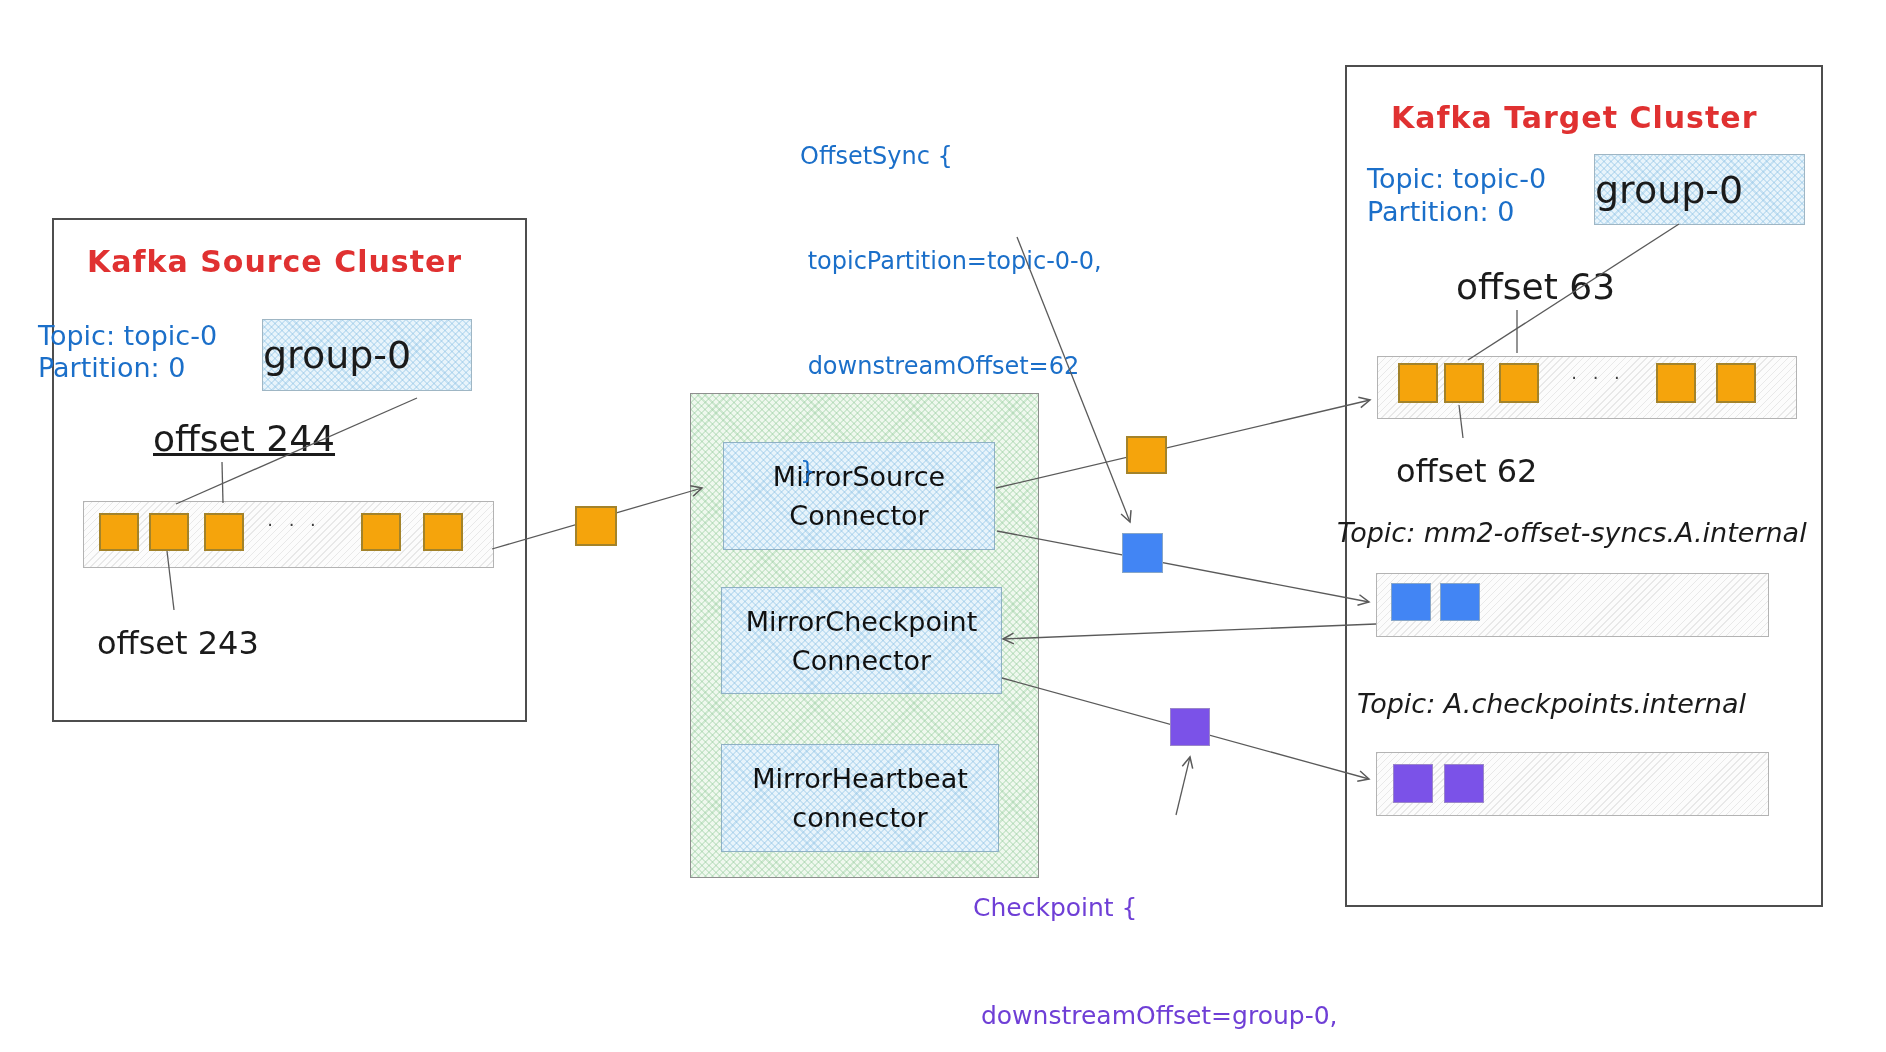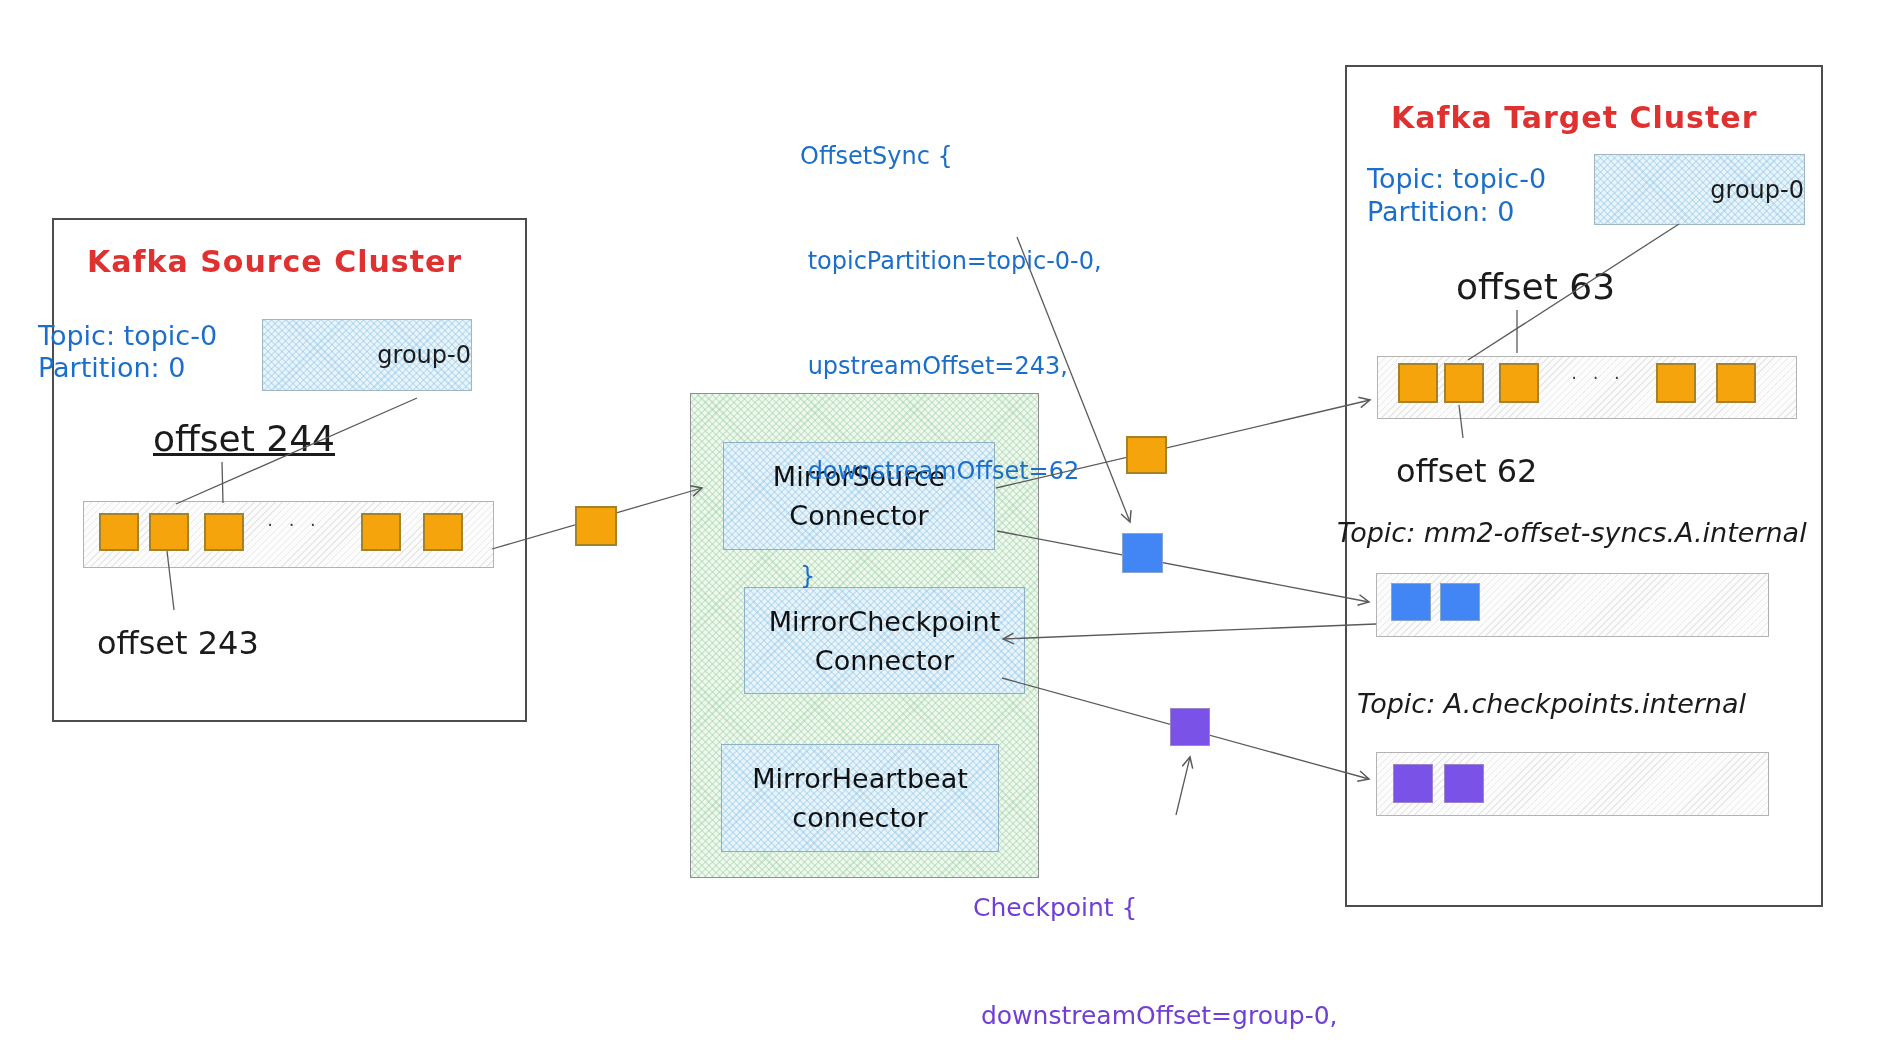--- a/index.html
+++ b/index.html
@@ -17,22 +17,22 @@
       repeating-linear-gradient(-45deg, rgba(130,195,140,.30) 0 1.5px, transparent 1.5px 5px);
   }
   .blue-fill{
     background-color:#e8f4fb;
     background-image:
       repeating-linear-gradient(45deg, rgba(125,185,225,.32) 0 1.5px, transparent 1.5px 5px),
       repeating-linear-gradient(-45deg, rgba(125,185,225,.32) 0 1.5px, transparent 1.5px 5px);
   }
   .group-box{
     border:1px solid #9fb6c4;z-index:3;
-    display:flex;align-items:center;justify-content:flex-end;
-    font-size:24px;color:#1b1b1b;
+    display:flex;align-items:center;justify-content:flex-start;
+    font-size:38px;color:#1b1b1b;
   }
   .connector-box{
     border:1px solid #8fb0c4;z-index:2;
     display:flex;flex-direction:column;align-items:center;justify-content:center;
     font-size:27px;line-height:39px;color:#111;text-align:center;
   }
   .bar{
     border:1px solid #b3b3b3;z-index:2;
     background-color:#fcfcfc;
     background-image:repeating-linear-gradient(135deg, rgba(60,60,60,.10) 0 1px, transparent 1px 5px);
@@ -80,34 +80,33 @@
 
 <div class="abs offset-label" style="left:97px;top:624px;font-size:32px;">offset 243</div>
 
 <div class="abs worker-box green-fill" style="left:690px;top:393px;width:347px;height:483px;"></div>
 
 <div class="abs blue-fill connector-box" style="left:723px;top:442px;width:270px;height:106px;">
   <div>MirrorSource</div>
   <div>Connector</div>
 </div>
 
-<div class="abs blue-fill connector-box" style="left:721px;top:587px;width:279px;height:105px;margin-left:23px;">
+<div class="abs blue-fill connector-box" style="left:721px;top:587px;width:279px;height:105px;">
   <div>MirrorCheckpoint</div>
   <div>Connector</div>
 </div>
 
 <div class="abs blue-fill connector-box" style="left:721px;top:744px;width:276px;height:106px;">
   <div>MirrorHeartbeat</div>
   <div>connector</div>
 </div>
 
 <div class="abs annotation annotation-blue" style="left:800px;top:69px;">
   <div>OffsetSync {</div>
   <div> topicPartition=topic-0-0,</div>
-  <div> upstreamOffset=243,</div>
   <div> downstreamOffset=62</div>
   <div>}</div>
 </div>
 
 <div class="abs annotation annotation-purple" style="left:973px;top:818px;">
   <div>Checkpoint {</div>
   <div> downstreamOffset=group-0,</div>
   
   
   

